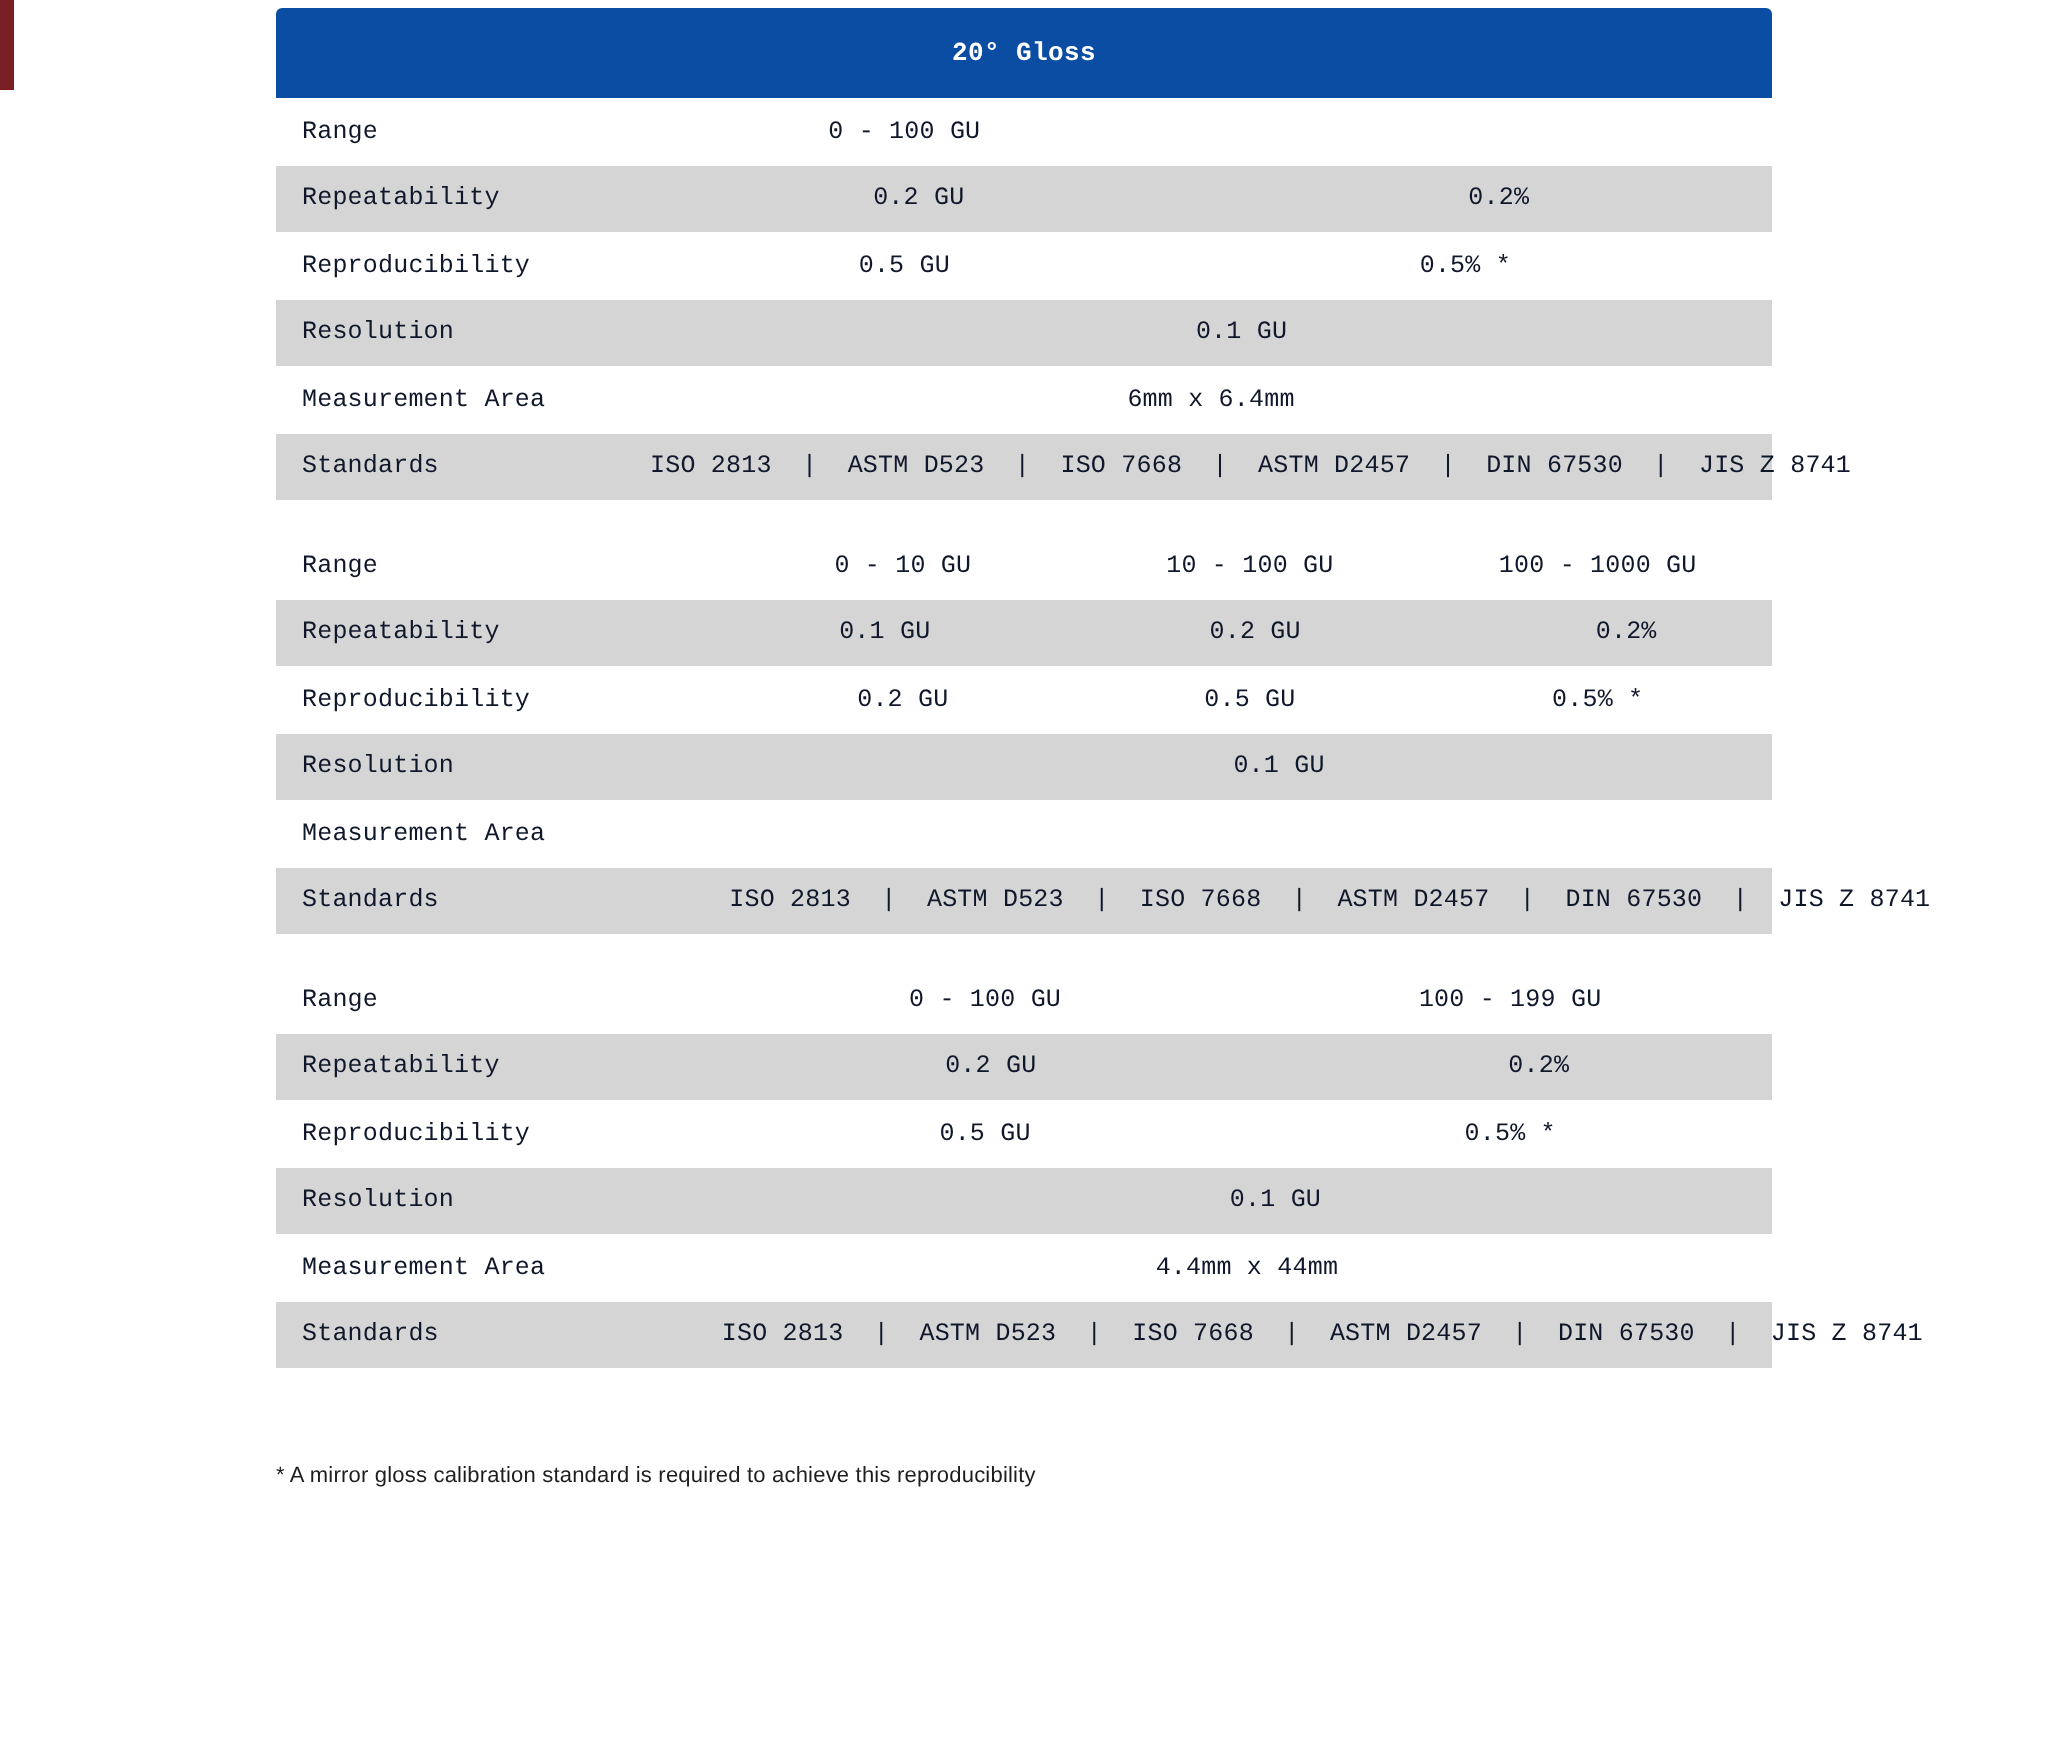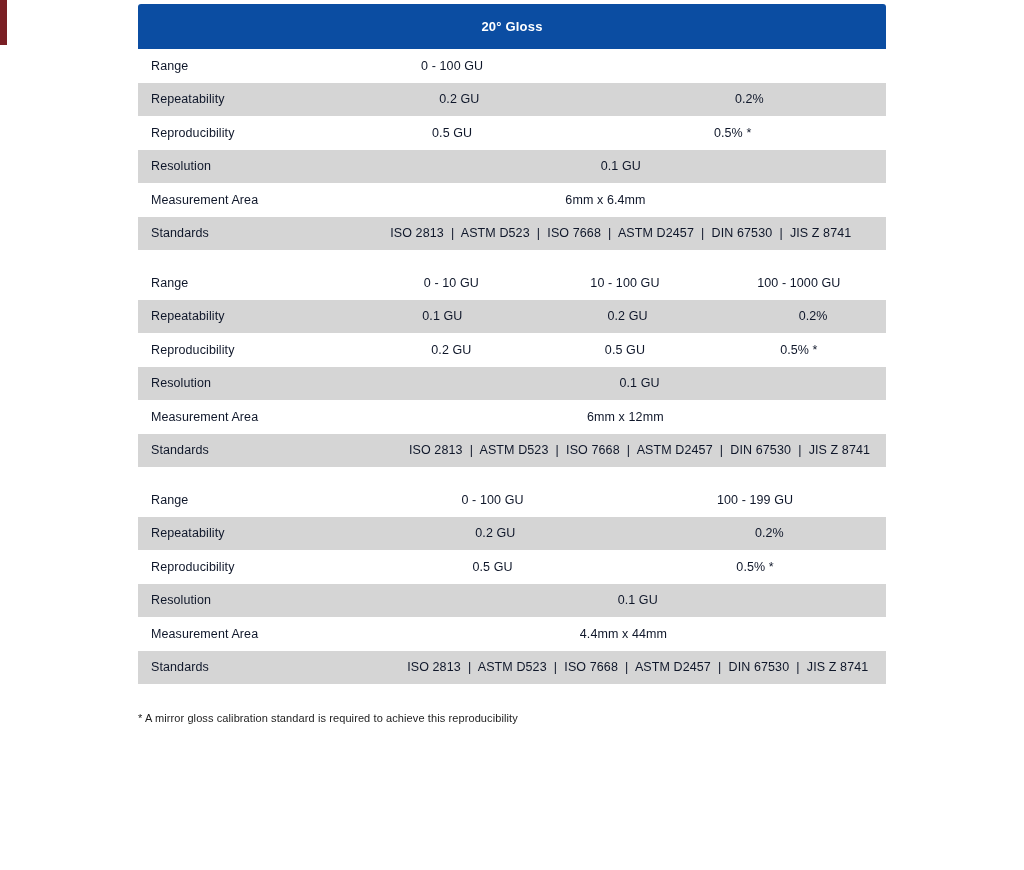--- a/index.html
+++ b/index.html
@@ -29,20 +29,21 @@
   .title {
     margin: 0 0 13px 0;
     font-size: 19px;
     line-height: 21px;
     font-weight: 700;
     letter-spacing: 0.3px;
     color: #1a1a1a;
   }
   .gloss-table {
     margin: 0 0 16px 0;
+    font-family: Liberation Mono, monospace;
   }
   .thead {
     height: 45px;
     line-height: 45px;
     background: var(--header-blue, #0b4da2);
     border-radius: 3px 3px 0 0;
     color: #ffffff;
     font-size: 13px;
     font-weight: 700;
     text-align: center;
@@ -64,21 +65,21 @@
   .cell { box-sizing: border-box; }
   .cell-label {
     padding-left: 13px;
     text-align: left;
   }
   .cell-value {
     text-align: center;
     white-space: pre;
   }
   .footnote {
-    margin-top: 28px;
+    margin-top: 48px;
     font-size: 11px;
     color: #1d1d1d;
     letter-spacing: 0.1px;
   }
 </style>
 </head>
 <body>
 
 <div class="page">
   <div class="edge-accent"></div>
@@ -131,21 +132,20 @@
             <div class="cell cell-value" style="width: 23.2%;">0.2 GU</div>
             <div class="cell cell-value" style="width: 23.2%;">0.5 GU</div>
             <div class="cell cell-value" style="width: 23.3%;">0.5% *</div>
           </div>
           <div class="trow shaded">
             <div class="cell cell-label" style="width: 30.3%;">Resolution</div>
             <div class="cell cell-value" style="width: 69.7%;">0.1 GU</div>
           </div>
           <div class="trow">
             <div class="cell cell-label" style="width: 30.3%;">Measurement Area</div>
-            <div class="cell cell-value" style="width: 69.7%;">6mm x 12mm</div>
           </div>
           <div class="trow shaded">
             <div class="cell cell-label" style="width: 30.3%;">Standards</div>
             <div class="cell cell-value" style="width: 69.7%;">ISO 2813  |  ASTM D523  |  ISO 7668  |  ASTM D2457  |  DIN 67530  |  JIS Z 8741</div>
           </div>
         </section>
         <section class="gloss-table">
           <div class="trow">
             <div class="cell cell-label" style="width: 29.8%;">Range</div>
             <div class="cell cell-value" style="width: 35.2%;">0 - 100 GU</div>

